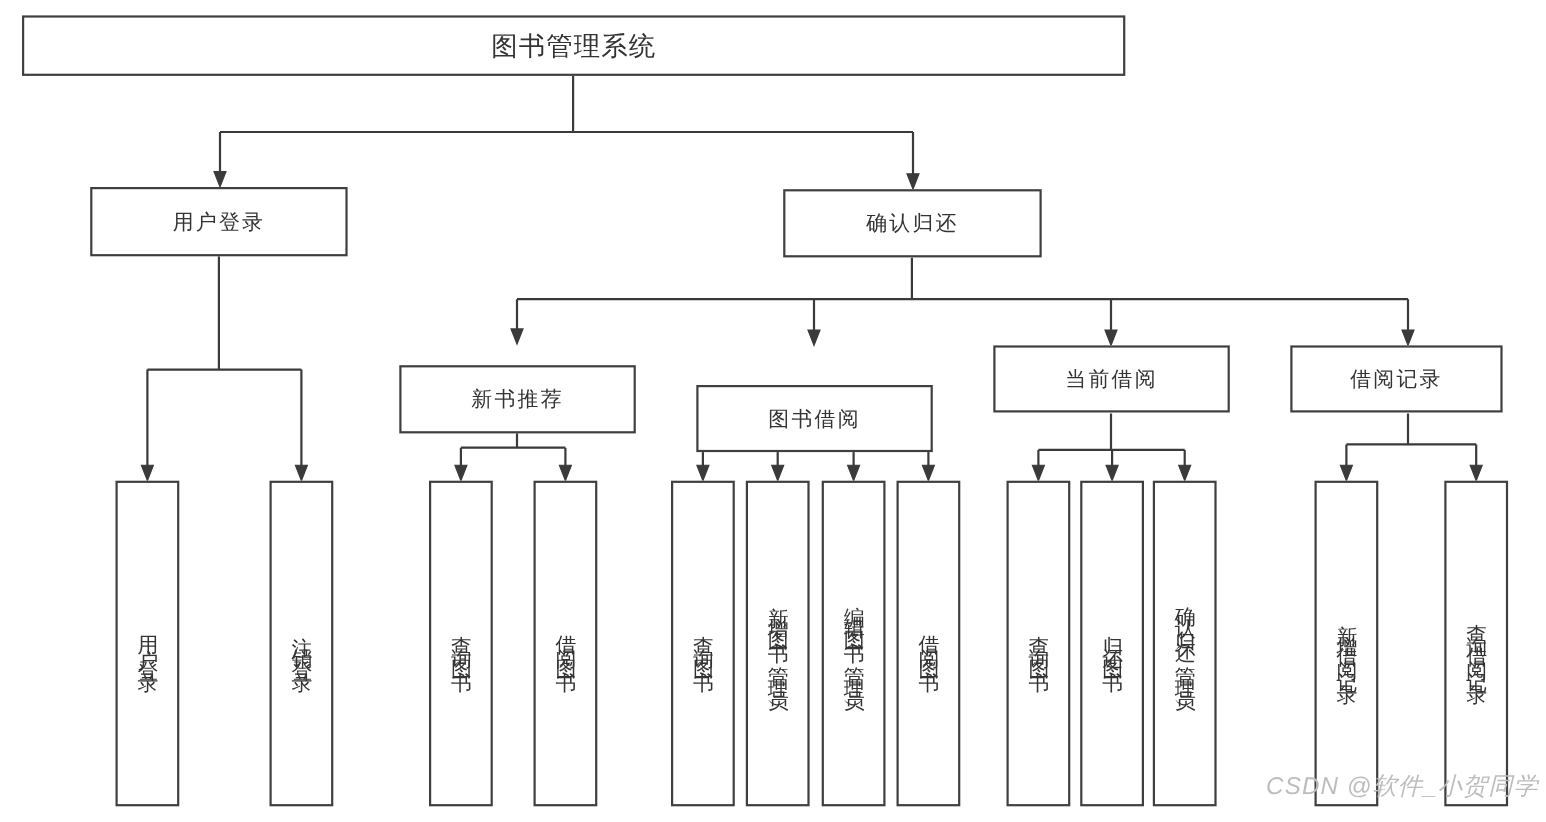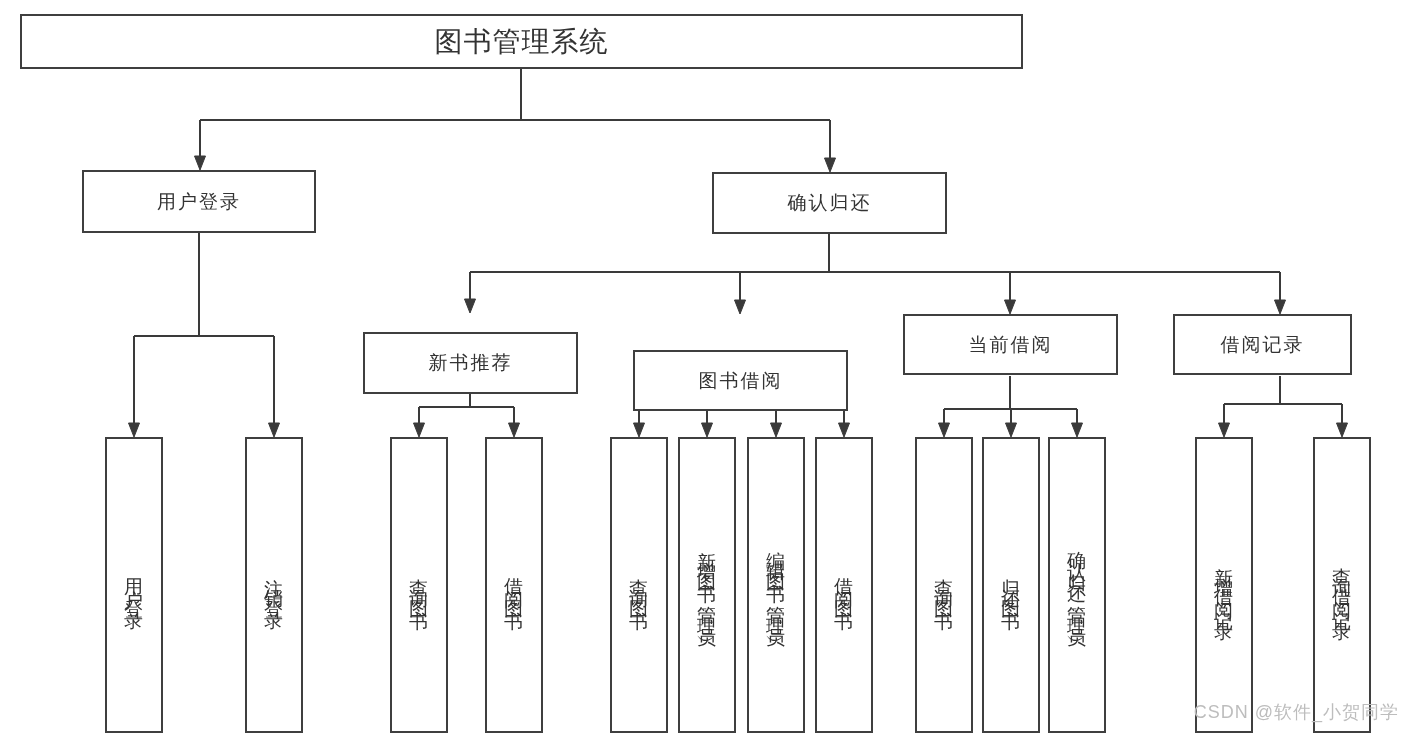--- a/index.html
+++ b/index.html
@@ -42,45 +42,46 @@
     align-items: center;
     justify-content: center;
     color: var(--text, #333333);
     z-index: 2;
   }
   .hnode {
     font-size: 19px;
     letter-spacing: 2px;
   }
   .root-node {
-    font-size: 28px;
+    font-size: 24px;
     letter-spacing: 1px;
   }
   .leaf {
     width: 58px;
     height: 296px;
     top: 437px;
   }
   .vtext {
     writing-mode: vertical-lr;
     text-orientation: mixed;
     font-size: 19px;
     line-height: 1;
     letter-spacing: 11px;
     white-space: nowrap;
   }
   #watermark {
     position: absolute;
     right: 6px;
     top: 700px;
-    font-size: 18px;
+    font-size: 22px;
     letter-spacing: 1px;
     color: var(--watermark, #bdbdbd);
     z-index: 3;
     white-space: nowrap;
+    font-style: italic;
   }
 </style>
 </head>
 <body>
 
 <div id="canvas">
 
   <svg id="connector-layer" viewBox="0 0 1405 747" xmlns="http://www.w3.org/2000/svg">
     <path class="connector-line" d="
       M521,68 V120 M200,120 H830 M200,120 V157 M830,120 V159
@@ -113,21 +114,21 @@
   </svg>
 
   <div class="node root-node" style="left:20px; top:14px; width:1003px; height:55px;">图书管理系统</div>
 
   <div class="node hnode" style="left:82px; top:170px; width:234px; height:63px;">用户登录</div>
   <div class="node hnode" style="left:712px; top:172px; width:235px; height:62px;">确认归还</div>
 
   <div class="node hnode" style="left:363px; top:313px; width:215px; height:62px;margin-top:19px;">新书推荐</div>
   <div class="node hnode" style="left:633px; top:314px; width:215px; height:61px;margin-top:36px;">图书借阅</div>
   <div class="node hnode" style="left:903px; top:314px; width:215px; height:61px;">当前借阅</div>
-  <div class="node hnode" style="left:1173px; top:314px; width:179px; height:61px;">借阅记录</div>
+  <div class="node hnode" style="left:1173px; top:314px; width:193px; height:61px;">借阅记录</div>
 
   <div class="node leaf" style="left:105px;">
     <span class="vtext">用户登录</span>
   </div>
   <div class="node leaf" style="left:245px;">
     <span class="vtext">注销登录</span>
   </div>
 
   <div class="node leaf" style="left:390px;">
     <span class="vtext">查询图书</span>

